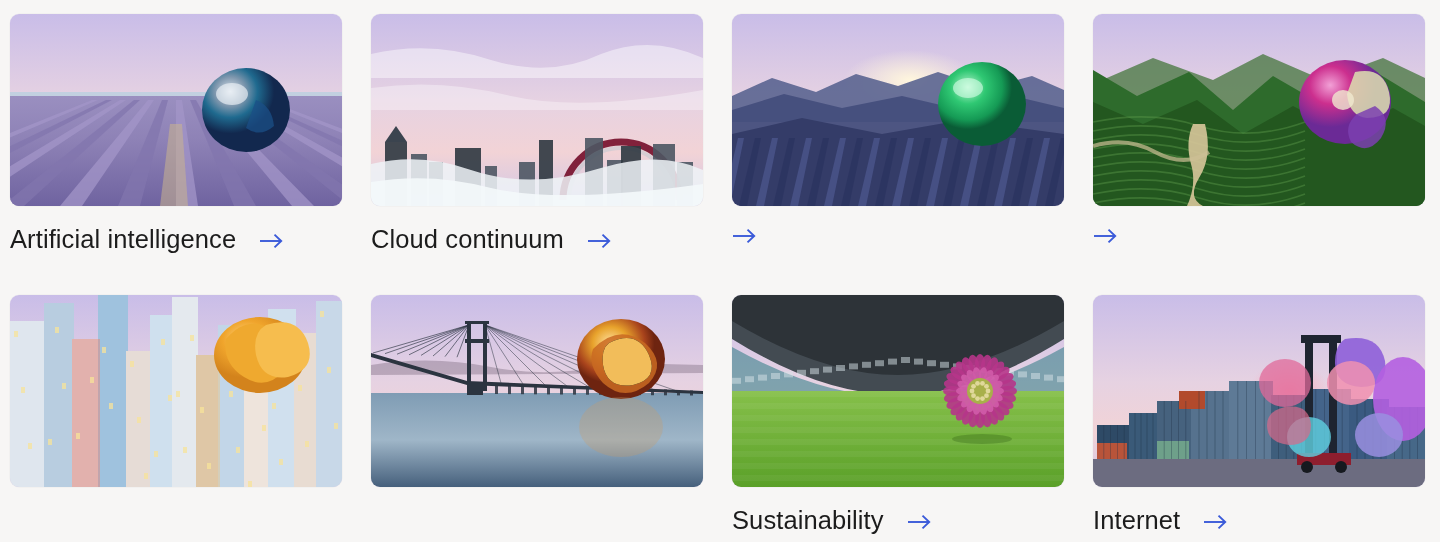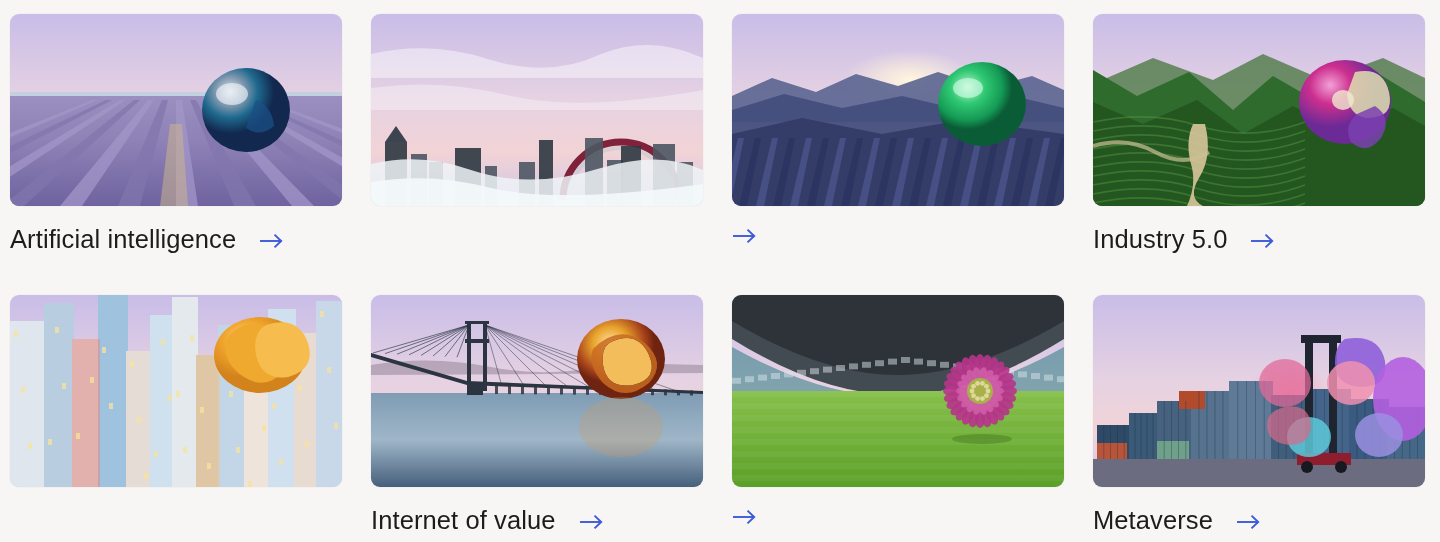--- a/index.html
+++ b/index.html
@@ -158,20 +158,29 @@
           <rect x="214" y="124" width="18" height="68" fill="#4c5763" opacity="0.9"></rect>
           <rect x="236" y="146" width="16" height="46" fill="#4c5763" opacity="0.9"></rect>
           <rect x="250" y="132" width="20" height="60" fill="#2e3740" opacity="0.9"></rect>
           <rect x="282" y="130" width="22" height="62" fill="#4c5763" opacity="0.9"></rect>
           <rect x="306" y="148" width="16" height="44" fill="#4c5763" opacity="0.9"></rect>
           <path d="M14 128 L25 112 L36 128 Z" fill="#3b444f"></path>
           <path d="M0 150 q50 -12 100 6 q60 20 130 -2 q60 -18 102 2 L332 192 L0 192 Z" fill="#eef3f7" opacity="0.85"></path>
           <path d="M0 168 q60 -10 120 6 q70 16 212 -4 L332 192 L0 192 Z" fill="#f4f8fb" opacity="0.9"></path>
         </svg>
       </div>
+    <div class="card-caption">
+      <span class="card-title">Cloud continuum</span>
+      <span class="arrow-icon">
+        <svg viewBox="0 0 26 18" xmlns="http://www.w3.org/2000/svg">
+          <line x1="1" y1="9" x2="22" y2="9" stroke="#3a5ad9" stroke-width="1.9"></line>
+          <polyline points="15.5,2.6 22.2,9 15.5,15.4" fill="none" stroke="#3a5ad9" stroke-width="1.9" stroke-linecap="butt" stroke-linejoin="miter"></polyline>
+        </svg>
+      </span>
+    </div>
   </a>
     <a class="card">
     <div class="card-thumb" aria-label="Hillside solar panel farm at sunrise with a green gem orb">
         <svg viewBox="0 0 332 192" preserveAspectRatio="none" xmlns="http://www.w3.org/2000/svg">
           <defs>
             <linearGradient id="g1" x1="0" y1="0" x2="0" y2="1">
               <stop offset="0" stop-color="#8e96b2"></stop>
               <stop offset="0.35" stop-color="#b2b2bf"></stop>
               <stop offset="0.62" stop-color="#ead9bf"></stop>
               <stop offset="1" stop-color="#c4b9c6"></stop>
@@ -258,21 +267,20 @@
           <path d="M0 189 q58 -12 106 4 q52 16 106 -4" fill="none" stroke="#5c9a4a" stroke-width="1.6" opacity="0.45"></path>
           <path d="M112 110 q8 32 -6 54 q-12 20 4 28 L126 192 L94 192 q10 -22 4 -42 q-6 -22 2 -40 Z" fill="#d8c79a" opacity="0.9"></path>
           <path d="M0 132 q34 -10 62 6 q30 16 54 0" fill="none" stroke="#cdbf95" stroke-width="4" opacity="0.7"></path>
           <ellipse cx="252" cy="88" rx="46" ry="42" fill="url(#orb4)"></ellipse>
           <path d="M262 58 q28 -6 34 20 q6 26 -22 26 q-18 -2 -20 -24 z" fill="#dde0b0" opacity="0.85"></path>
           <path d="M282 92 q18 12 6 32 q-14 18 -30 4 q-8 -16 6 -28 z" fill="#7b3fb0" opacity="0.85"></path>
           <ellipse cx="250" cy="86" rx="11" ry="10" fill="#f0e8d0" opacity="0.8"></ellipse>
         </svg>
       </div>
     <div class="card-caption">
-      <span class="card-title">Industry 5.0</span>
       <span class="arrow-icon">
         <svg viewBox="0 0 26 18" xmlns="http://www.w3.org/2000/svg">
           <line x1="1" y1="9" x2="22" y2="9" stroke="#3a5ad9" stroke-width="1.9"></line>
           <polyline points="15.5,2.6 22.2,9 15.5,15.4" fill="none" stroke="#3a5ad9" stroke-width="1.9" stroke-linecap="butt" stroke-linejoin="miter"></polyline>
         </svg>
       </span>
     </div>
   </a>
     <a class="card">
     <div class="card-thumb" aria-label="Dense city skyscrapers under blue sky with a golden flower orb">
@@ -413,29 +421,20 @@
           <rect x="306" y="95" width="3" height="5.3999999999999995" fill="#2b3440" opacity="0.85"></rect>
           <rect x="319" y="95.5" width="3" height="5" fill="#2b3440" opacity="0.85"></rect>
           <rect x="96" y="90" width="16" height="10" fill="#2b3440"></rect>
           <ellipse cx="250" cy="64" rx="44" ry="40" fill="url(#orb6)"></ellipse>
           <path d="M222 54 q26 -26 52 -6 q22 20 4 40 q-24 20 -46 0 q-16 -18 -10 -34 z" fill="#c96a22" opacity="0.85"></path>
           <path d="M238 48 q28 -14 40 12 q10 24 -16 30 q-26 4 -30 -20 q-2 -16 6 -22 z" fill="#f0b busy"></path>
           <path d="M238 48 q28 -14 40 12 q10 24 -16 30 q-26 4 -30 -20 q-2 -16 6 -22 z" fill="#f2bd5a"></path>
           <ellipse cx="250" cy="132" rx="42" ry="30" fill="#c99a66" opacity="0.3"></ellipse>
         </svg>
       </div>
-    <div class="card-caption">
-      <span class="card-title">Internet of value</span>
-      <span class="arrow-icon">
-        <svg viewBox="0 0 26 18" xmlns="http://www.w3.org/2000/svg">
-          <line x1="1" y1="9" x2="22" y2="9" stroke="#3a5ad9" stroke-width="1.9"></line>
-          <polyline points="15.5,2.6 22.2,9 15.5,15.4" fill="none" stroke="#3a5ad9" stroke-width="1.9" stroke-linecap="butt" stroke-linejoin="miter"></polyline>
-        </svg>
-      </span>
-    </div>
   </a>
     <a class="card">
     <div class="card-thumb" aria-label="Empty stadium with green pitch and a pink chrysanthemum flower">
         <svg viewBox="0 0 332 192" preserveAspectRatio="none" xmlns="http://www.w3.org/2000/svg">
           <defs>
             <linearGradient id="g1" x1="0" y1="0" x2="0" y2="1">
               <stop offset="0" stop-color="#7fa8d4"></stop>
               <stop offset="0.6" stop-color="#bcd4e8"></stop>
               <stop offset="1" stop-color="#dce8f2"></stop>
             </linearGradient>
@@ -545,20 +544,21 @@
           <circle cx="245.52786404500043" cy="103.60845213036123" r="2.4" fill="#e0d89a"></circle>
           <circle cx="241.52786404500043" cy="100.70228201833979" r="2.4" fill="#e0d89a"></circle>
           <circle cx="240" cy="96" r="2.4" fill="#e0d89a"></circle>
           <circle cx="241.52786404500043" cy="91.29771798166021" r="2.4" fill="#e0d89a"></circle>
           <circle cx="245.52786404500043" cy="88.39154786963877" r="2.4" fill="#e0d89a"></circle>
           <circle cx="250.47213595499957" cy="88.39154786963877" r="2.4" fill="#e0d89a"></circle>
           <circle cx="254.47213595499957" cy="91.29771798166021" r="2.4" fill="#e0d89a"></circle>
         </svg>
       </div>
     <div class="card-caption">
+      <span class="card-title">Sustainability</span>
       <span class="arrow-icon">
         <svg viewBox="0 0 26 18" xmlns="http://www.w3.org/2000/svg">
           <line x1="1" y1="9" x2="22" y2="9" stroke="#3a5ad9" stroke-width="1.9"></line>
           <polyline points="15.5,2.6 22.2,9 15.5,15.4" fill="none" stroke="#3a5ad9" stroke-width="1.9" stroke-linecap="butt" stroke-linejoin="miter"></polyline>
         </svg>
       </span>
     </div>
   </a>
     <a class="card">
     <div class="card-thumb" aria-label="Shipping container yard at dusk with iridescent purple shapes">
@@ -636,21 +636,21 @@
           <ellipse cx="192" cy="88" rx="26" ry="24" fill="#e06a9a" opacity="0.75"></ellipse>
           <path d="M252 44 q34 -6 40 22 q4 26 -24 26 q-26 -2 -26 -24 q0 -18 10 -24 z" fill="#8e5fd8" opacity="0.9"></path>
           <ellipse cx="258" cy="88" rx="24" ry="22" fill="#f090b0" opacity="0.85"></ellipse>
           <ellipse cx="310" cy="104" rx="30" ry="42" fill="#b45fe0" opacity="0.9"></ellipse>
           <ellipse cx="286" cy="140" rx="24" ry="22" fill="#9a8fe0" opacity="0.85"></ellipse>
           <ellipse cx="216" cy="142" rx="22" ry="20" fill="#5fd0e0" opacity="0.8"></ellipse>
           <path d="M192 112 q24 -4 26 18 q0 20 -22 20 q-22 -2 -22 -20 q0 -14 18 -18 z" fill="#d86a8a" opacity="0.7"></path>
         </svg>
       </div>
     <div class="card-caption">
-      <span class="card-title">Metaverse</span>
+      <span class="card-title">Internet</span>
       <span class="arrow-icon">
         <svg viewBox="0 0 26 18" xmlns="http://www.w3.org/2000/svg">
           <line x1="1" y1="9" x2="22" y2="9" stroke="#3a5ad9" stroke-width="1.9"></line>
           <polyline points="15.5,2.6 22.2,9 15.5,15.4" fill="none" stroke="#3a5ad9" stroke-width="1.9" stroke-linecap="butt" stroke-linejoin="miter"></polyline>
         </svg>
       </span>
     </div>
   </a>
   </div>
 

